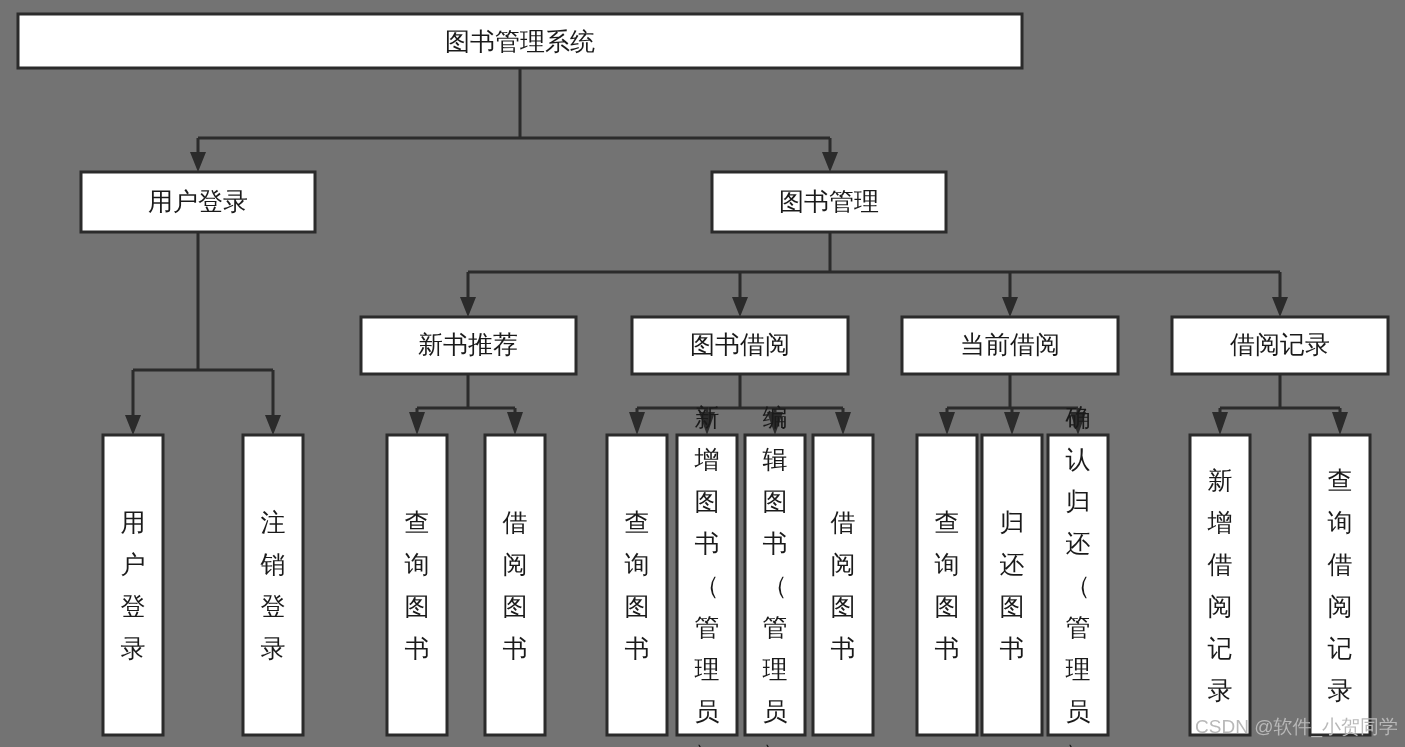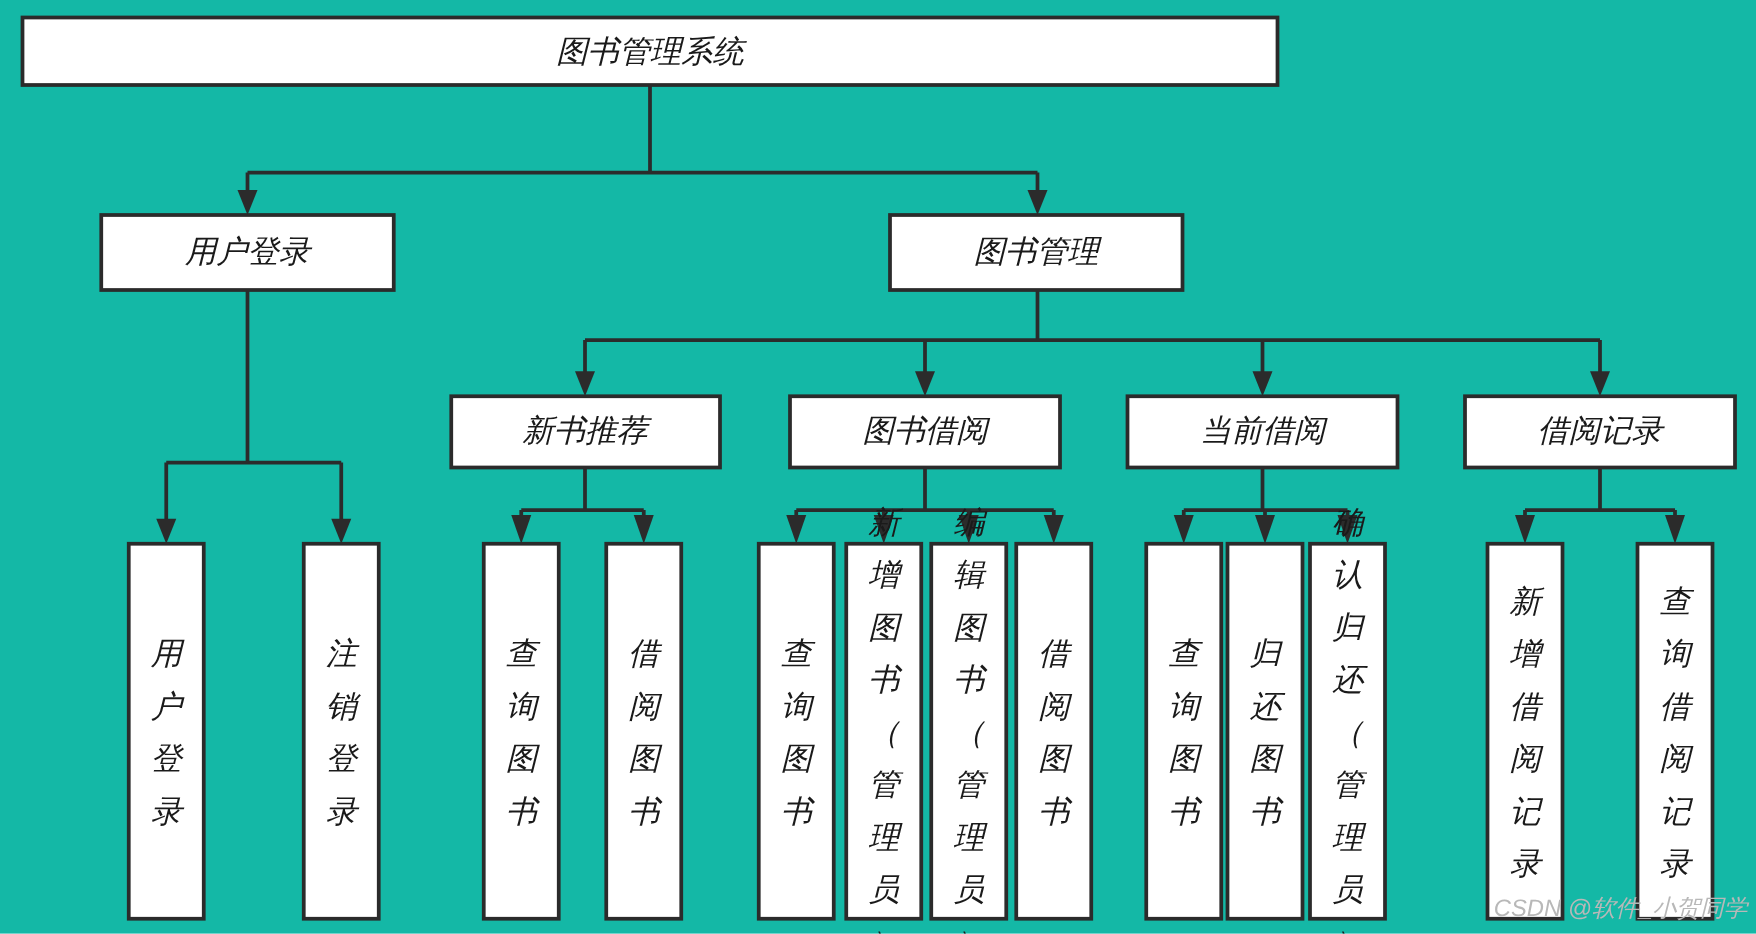--- a/index.html
+++ b/index.html
@@ -7,23 +7,22 @@
     padding: 0;
     background: #ffffff;
   }
   body {
     font-family: "Liberation Sans", "DejaVu Sans", sans-serif;
   }
   #diagram-root {
     position: relative;
     width: 1405px;
     height: 747px;
-    background: #14b8a6;
+    background: #737373;
     overflow: hidden;
-    font-style: italic;
   }
   svg#flowchart {
     position: absolute;
     left: 0;
     top: 0;
     width: 1405px;
     height: 747px;
     display: block;
   }
   .node-box {

